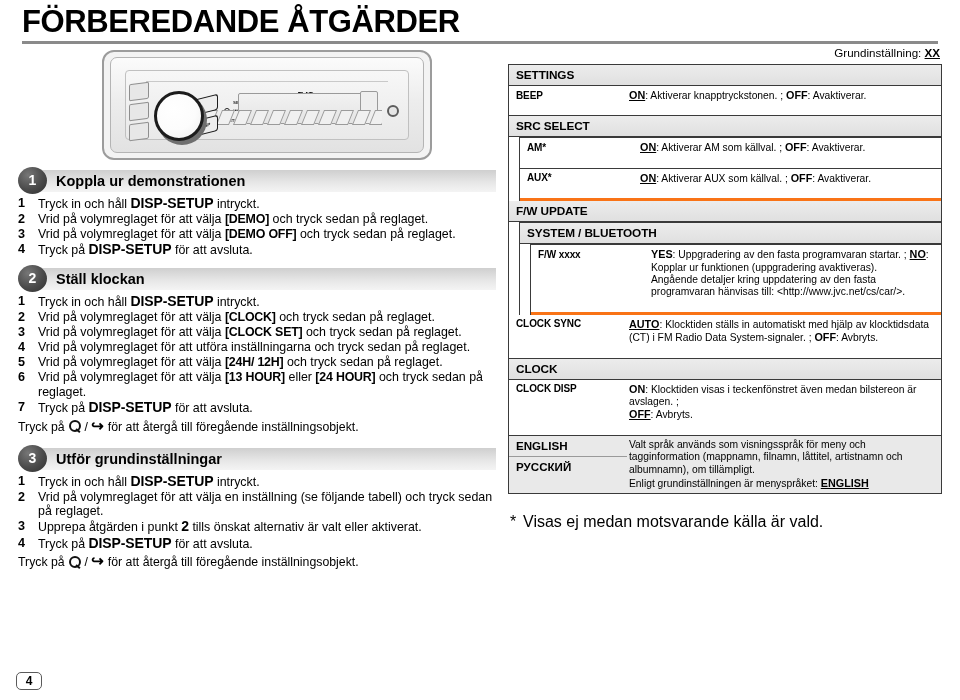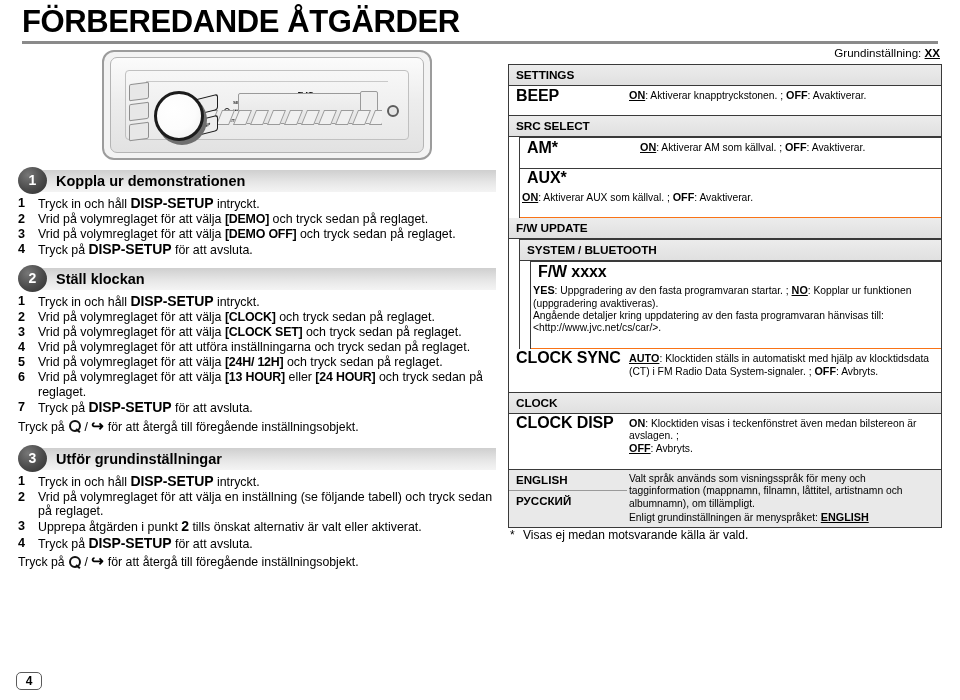--- a/index.html
+++ b/index.html
@@ -292,21 +292,21 @@
   }
   .trow {
     display: flex;
     border-bottom: 1px solid #3a3a3a;
     min-height: 19px;
   }
   .trow.grp { background: linear-gradient(180deg,#ececec 0%,#e0e0e0 100%); }
   .tcell-label {
     flex: 0 0 auto;
     width: 118px;
-    font-size: 16px;
+    font-size: 10px;
     font-weight: bold;
     line-height: 14px;
     padding: 2.5px 4px 2.5px 7px;
     letter-spacing: -0.1px;
   }
   .tcell-desc {
     flex: 1 1 auto;
     font-size: 10.3px;
     line-height: 12.4px;
     padding: 3px 6px 13px 2px;
@@ -317,37 +317,37 @@
     font-size: 11.8px;
     font-weight: bold;
     padding: 3px 7px;
     letter-spacing: -0.1px;
   }
   .inner-wrap {
     border-left: 1px solid #3a3a3a;
     border-top: 1px solid #3a3a3a;
     margin-left: 10px;
   }
-  .inner-wrap .trow:last-child { border-bottom: 1px solid #f97316; flex-direction: column; }
+  .inner-wrap .trow:last-child { border-bottom: 3px solid #f97316; }
   .lang-block { display: flex; border-bottom: 1px solid #3a3a3a; background: #e9e9e9; }
   .lang-left { flex: 0 0 118px; }
   .lang-left .lg {
     font-size: 11.6px; font-weight: bold;
     padding: 3px 4px 3px 7px; line-height: 14px;
   }
   .lang-left .lg.first { border-bottom: 1px solid #9a9a9a; margin-bottom: 0; }
   .lang-right {
     flex: 1 1 auto;
     font-size: 10.3px; line-height: 12.6px;
     padding: 3px 6px 3px 2px;
   }
   .lang-right u { text-decoration: underline; font-weight: bold; font-size: 10.8px; }
   .footnote {
-    margin-top: 1px;
-    font-size: 12px;
+    margin-top: 21px;
+    font-size: 16px;
     line-height: 13px;
     padding-left: 2px;
   }
   .footnote .star { display: inline-block; width: 13px; }
 
   
   .pagenum {
     position: absolute;
     left: 16px; bottom: 10px;
     width: 26px; height: 18px;

